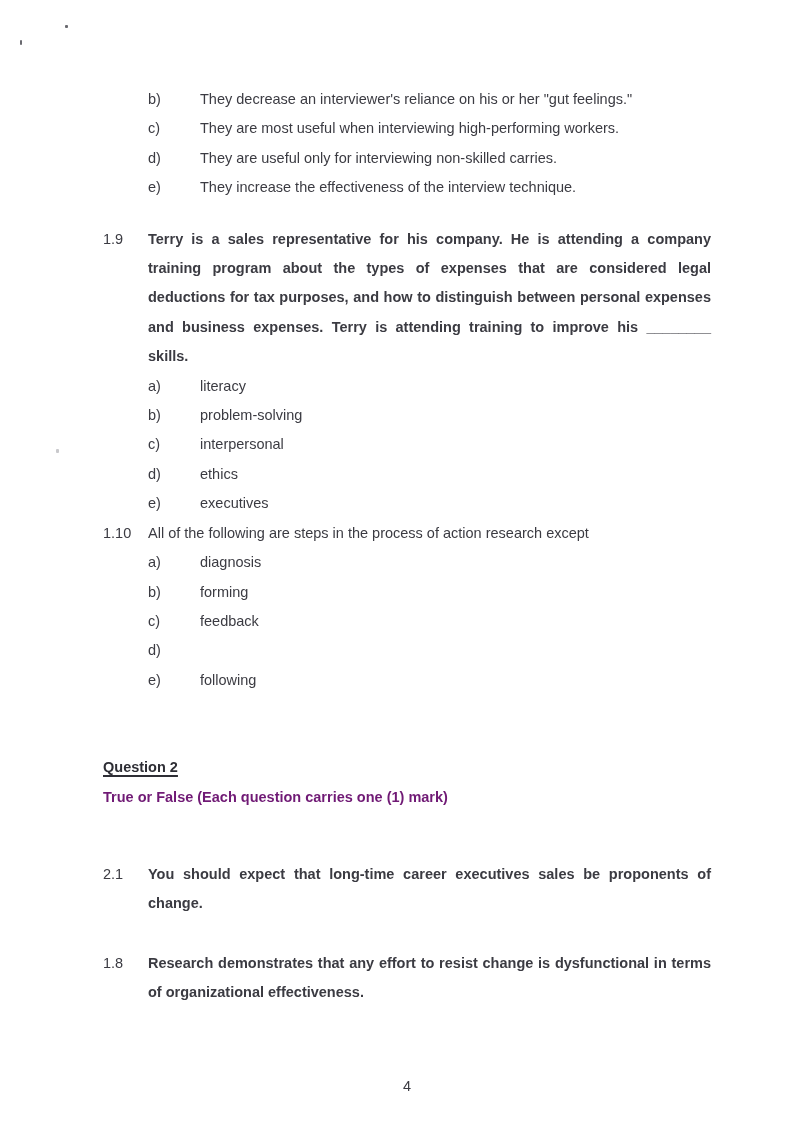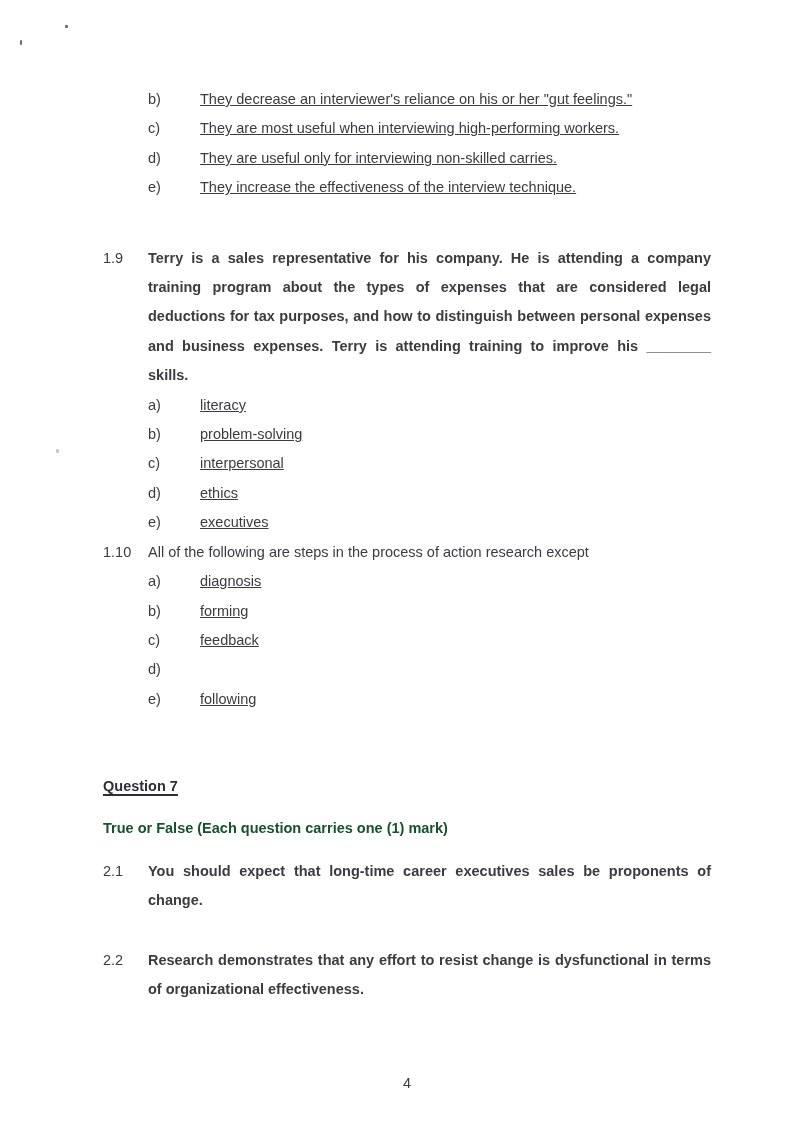--- a/index.html
+++ b/index.html
@@ -29,55 +29,53 @@
   .option-row {
     display: flex;
     padding-left: 45px;
   }
   .opt-letter {
     width: 52px;
     flex-shrink: 0;
   }
   .opt-text {
     flex: 1;
-    text-decoration: underline;
   }
   
   .q-row {
     display: flex;
   }
   .q-num {
     width: 45px;
     flex-shrink: 0;
   }
   .q-text {
     flex: 1;
   }
   .justified {
     text-align: justify;
     font-weight: bold;
   }
-  .block-q19 { margin-top: 41px; }
+  .block-q19 { margin-top: 22px; }
   .block-q110 { }
   .section-heading {
     margin-top: 58px;
     font-weight: bold;
     color: #2e2e35;
   }
   .section-heading .underlined {
     text-decoration: underline;
     text-decoration-thickness: 1.5px;
     text-underline-offset: 3px;
   }
   .section-subheading {
     font-weight: bold;
-    color: #14532d;
-    margin-top: 12px;
+    color: #701a75;
   }
-  .block-tf1 { margin-top: 14px; }
+  .block-tf1 { margin-top: 48px; }
   .block-tf2 { margin-top: 30px; }
   .page-number {
     margin-top: 64px;
     text-align: center;
   }
   
   .speck {
     position: absolute;
     background: #6a6a70;
   }
@@ -166,30 +164,30 @@
           <span class="opt-letter">d)</span>
         </div>
         <div class="option-row">
           <span class="opt-letter">e)</span>
           <span class="opt-text">following</span>
         </div>
       </div>
     </div>
 
     <div class="section-heading">
-      <span class="underlined">Question 7</span>
+      <span class="underlined">Question 2</span>
     </div>
     <div class="section-subheading">True or False (Each question carries one (1) mark)</div>
 
     <div class="block-tf1 q-row">
       <span class="q-num">2.1</span>
       <div class="q-text justified">You should expect that long-time career executives sales be proponents of change.</div>
     </div>
 
     <div class="block-tf2 q-row">
-      <span class="q-num">2.2</span>
+      <span class="q-num">1.8</span>
       <div class="q-text justified">Research demonstrates that any effort to resist change is dysfunctional in terms of organizational effectiveness.</div>
     </div>
 
     <div class="page-number">4</div>
 
   </div>
 </div>
 
 </body></html>

